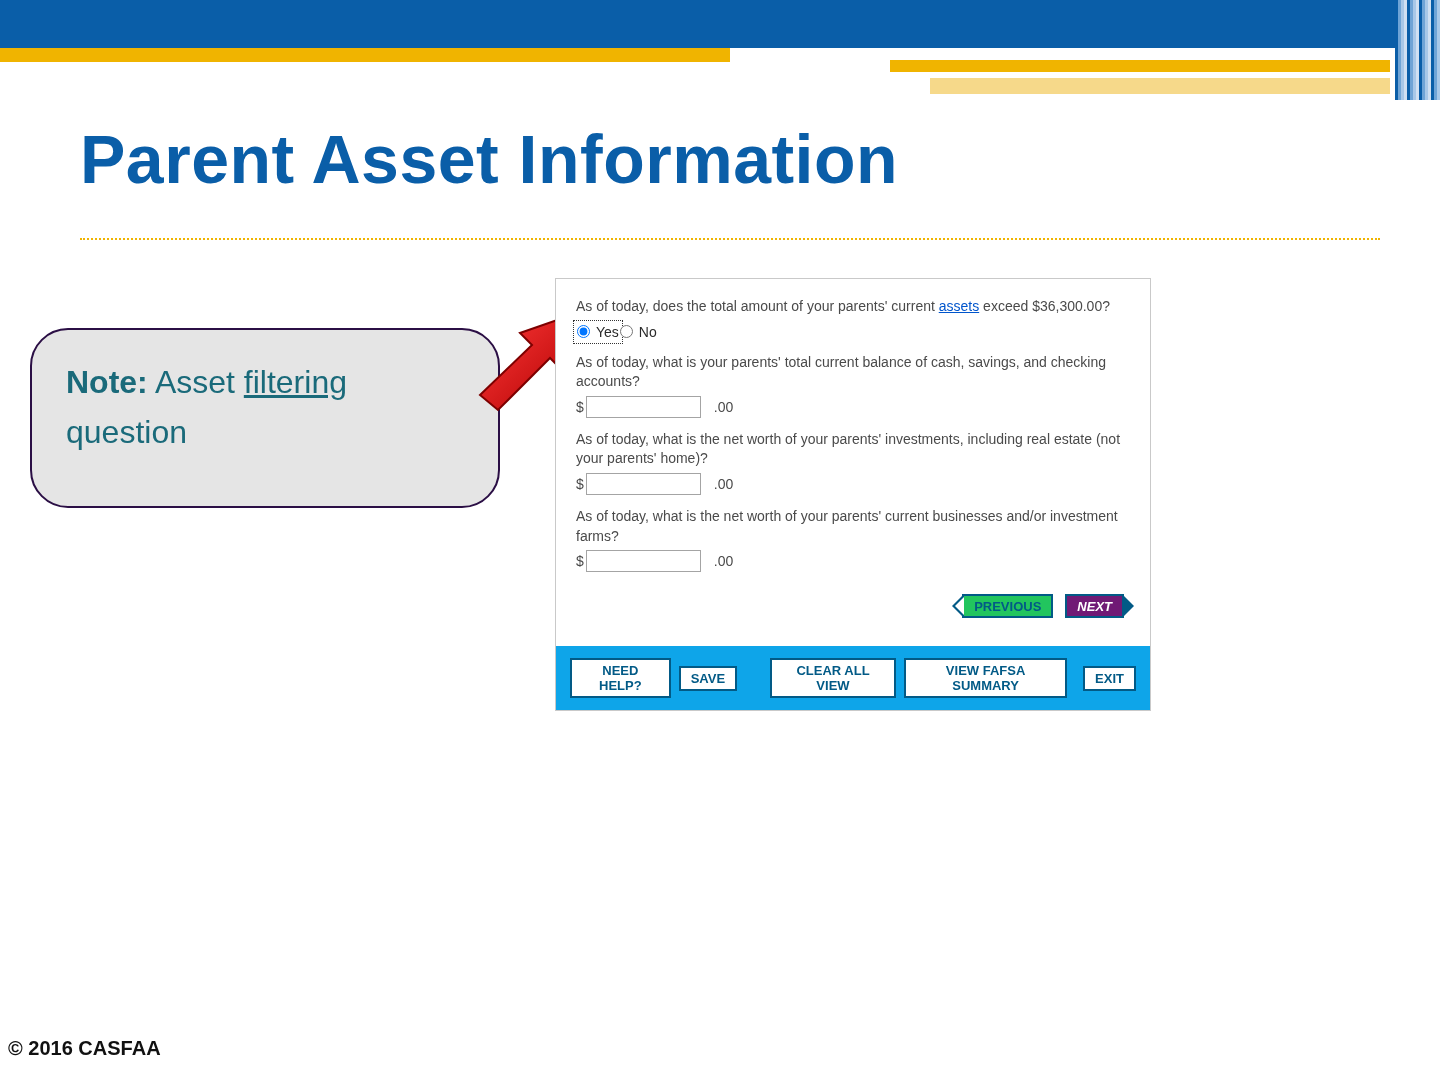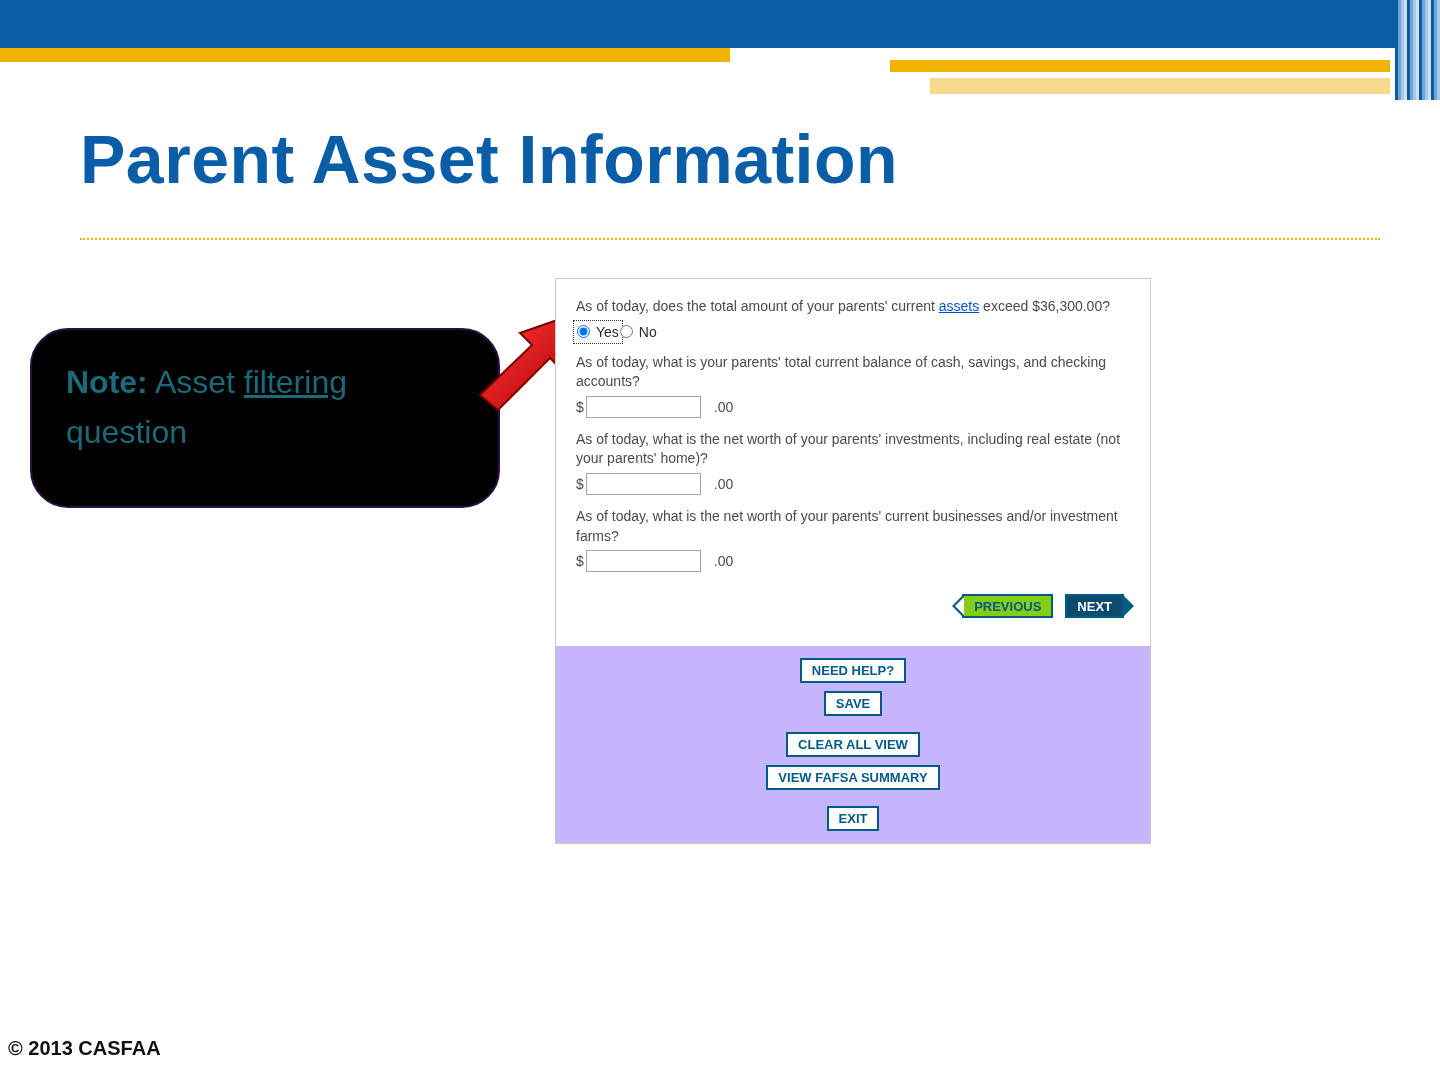--- a/index.html
+++ b/index.html
@@ -72,21 +72,21 @@
     border-top: 2px dotted #f0b400;
   }
 
   
   .callout {
     position: absolute;
     top: 328px;
     left: 30px;
     width: 470px;
     height: 180px;
-    background: #000000;
+    background: #e5e5e5;
     border: 2px solid #2b0f45;
     border-radius: 38px;
     padding: 28px 34px;
     font-size: 32px;
     color: #1a6a7a;
     line-height: 1.55;
   }
   .callout .note-label { font-weight: bold; }
   .callout .underline { text-decoration: underline; }
 
@@ -157,21 +157,21 @@
     justify-content: flex-end;
     gap: 12px;
     margin-top: 22px;
     padding-right: 6px;
   }
   .chevron-btn {
     font-family: Verdana, Geneva, sans-serif;
     font-size: 13px;
     font-weight: bold;
     color: #025a86;
-    background: #84cc16;
+    background: #22c55e;
     border: 2px solid #025a86;
     height: 24px;
     display: flex;
     align-items: center;
     padding: 0 10px;
     position: relative;
     cursor: pointer;
   }
   .chevron-btn.previous::before {
     content: "";
@@ -184,38 +184,37 @@
   }
   .chevron-btn.previous::after {
     content: "";
     position: absolute;
     left: -9px; top: 1px;
     width: 0; height: 0;
     border-top: 9px solid transparent;
     border-bottom: 9px solid transparent;
     border-right: 9px solid #fff;
   }
-  .chevron-btn.next { background: #0c4a6e; color: #fff; }
+  .chevron-btn.next { background: #701a75; color: #fff; font-style: italic; }
   .chevron-btn.next::after {
     content: "";
     position: absolute;
     right: -12px; top: -2px;
     width: 0; height: 0;
     border-top: 12px solid transparent;
     border-bottom: 12px solid transparent;
     border-left: 12px solid #025a86;
   }
 
   .bottom-bar {
-    background: #c4b5fd;
+    background: #0ea5e9;
     padding: 12px 14px;
     display: flex;
     align-items: center;
     gap: 8px;
-    flex-direction: column;
   }
   .bar-btn {
     font-family: Verdana, Geneva, sans-serif;
     font-size: 13px;
     font-weight: bold;
     color: #025a86;
     background: #fff;
     border: 2px solid #025a86;
     padding: 3px 10px;
     cursor: pointer;
@@ -318,13 +317,13 @@
     <button class="bar-btn">NEED HELP?</button>
     <button class="bar-btn">SAVE</button>
     <div class="spacer1"></div>
     <button class="bar-btn">CLEAR ALL VIEW</button>
     <button class="bar-btn">VIEW FAFSA SUMMARY</button>
     <div class="flex-spacer"></div>
     <button class="bar-btn">EXIT</button>
   </div>
 </div>
 
-<div class="copyright">© 2013 CASFAA</div>
+<div class="copyright">© 2016 CASFAA</div>
 
 </body></html>

